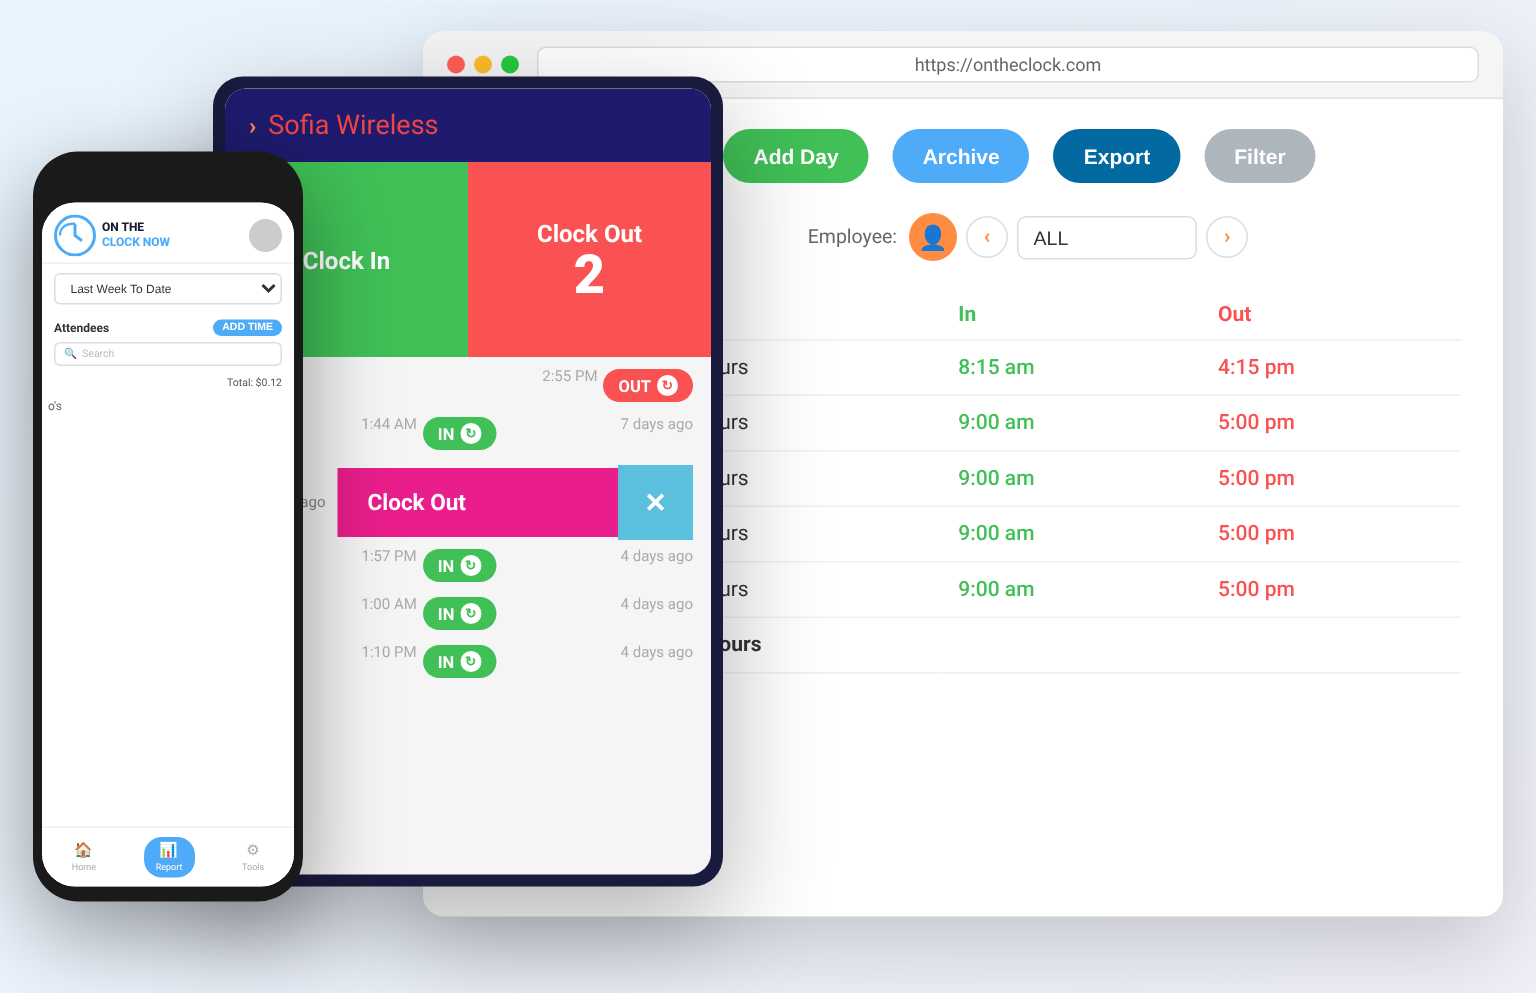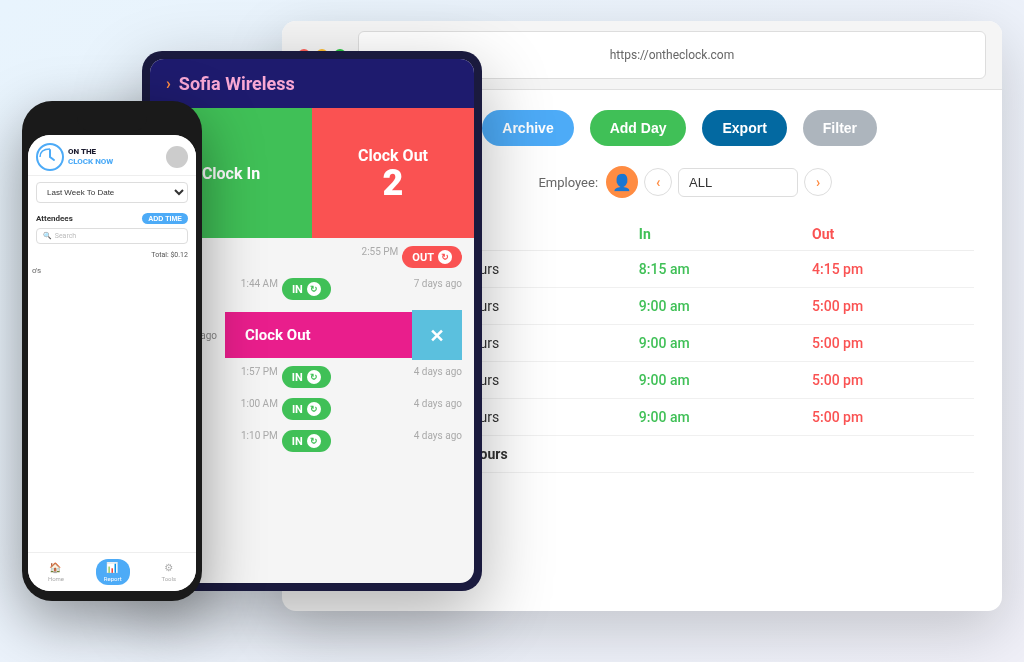--- a/index.html
+++ b/index.html
@@ -54,21 +54,21 @@
       border-radius: 50%;
     }
     .dot-red { background: #ff5f57; }
     .dot-yellow { background: #febc2e; }
     .dot-green { background: #28c840; }
 
     .browser-url {
       background: #ffffff;
       border: 1px solid #ddd;
       border-radius: 6px;
-      padding: 16px 12px;
+      padding: 4px 12px;
       font-size: 12px;
       color: #666;
       flex: 1;
       text-align: center;
     }
 
     .browser-content {
       padding: 20px 28px;
     }
 
@@ -221,23 +221,23 @@
       gap: 8px;
     }
 
     .tablet-header-arrow {
       color: #ff8c42;
       font-size: 16px;
       font-weight: bold;
     }
 
     .tablet-header-title {
-      color: #f9a8d4;
+      color: #ef4444;
       font-size: 18px;
-      font-weight: 700;
+      font-weight: 400;
     }
 
     .tablet-grid {
       display: grid;
       grid-template-columns: 1fr 1fr;
       gap: 0;
       height: 130px;
     }
 
     .tablet-btn-in {
@@ -540,22 +540,22 @@
         <div class="browser-dot dot-yellow"></div>
         <div class="browser-dot dot-green"></div>
       </div>
       <div class="browser-url">https://ontheclock.com</div>
     </div>
 
     <div class="browser-content">
 
       <div class="app-header">
         <h1 class="app-title">Timesheets</h1>
+        <button class="btn btn-addday">Add Day</button>
         <button class="btn btn-archive">Archive</button>
-        <button class="btn btn-addday">Add Day</button>
         <button class="btn btn-export">Export</button>
         <button class="btn btn-filter">Filter</button>
       </div>
 
       <div class="filter-row">
         <div class="filter-group">
           <span class="filter-label">Period:</span>
           <div class="filter-value-box">
             <input class="filter-input" style="width: 90px;" readonly="" value="1/15/1955">
             <div class="nav-arrow">›</div>

